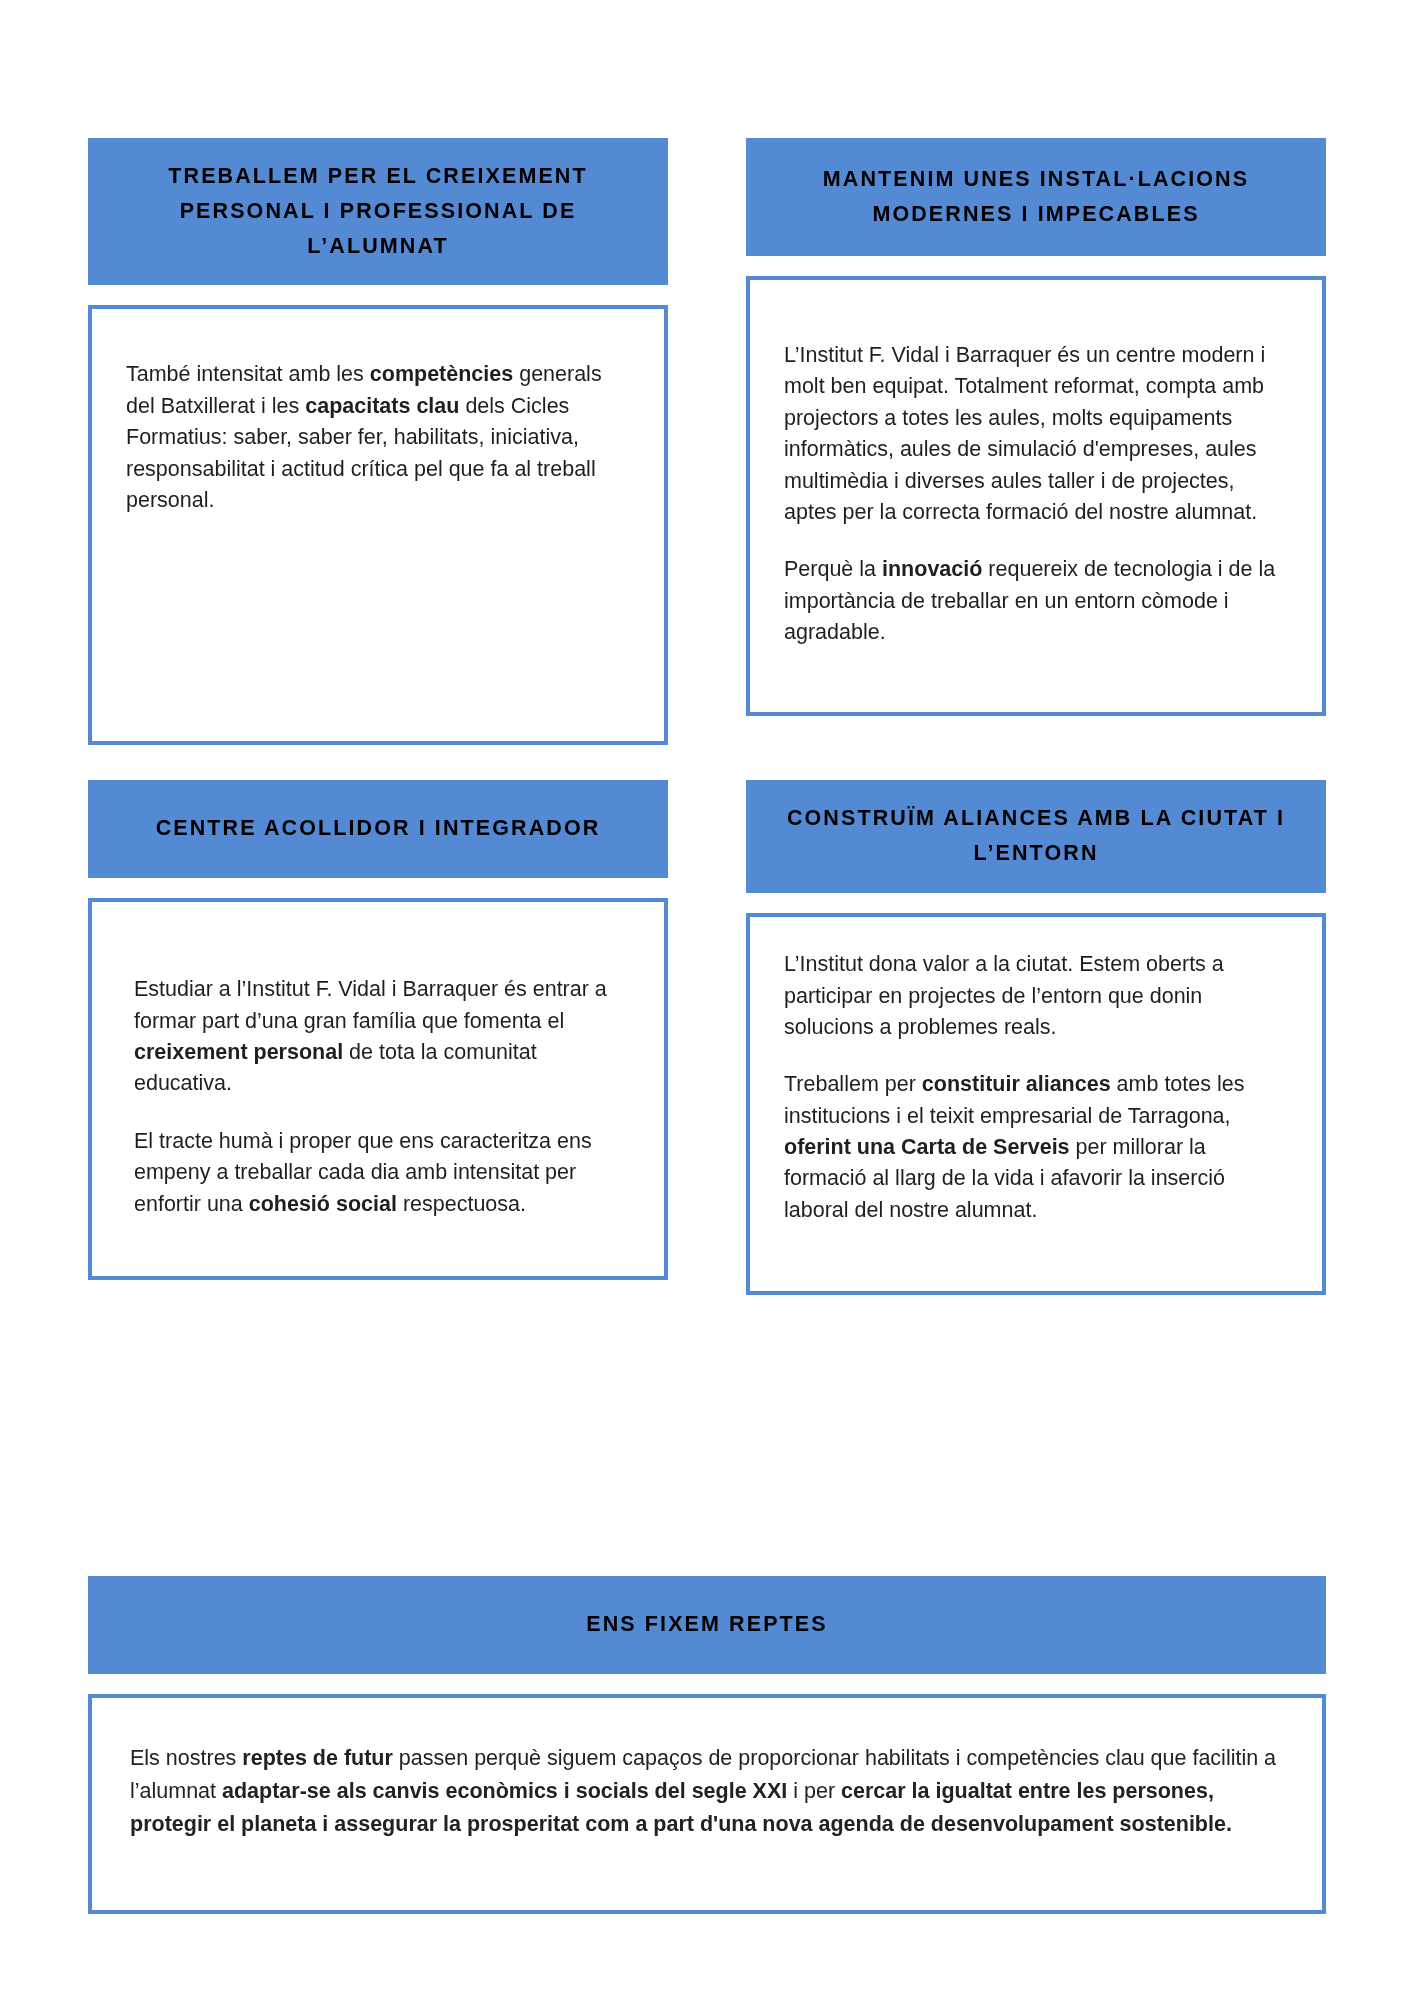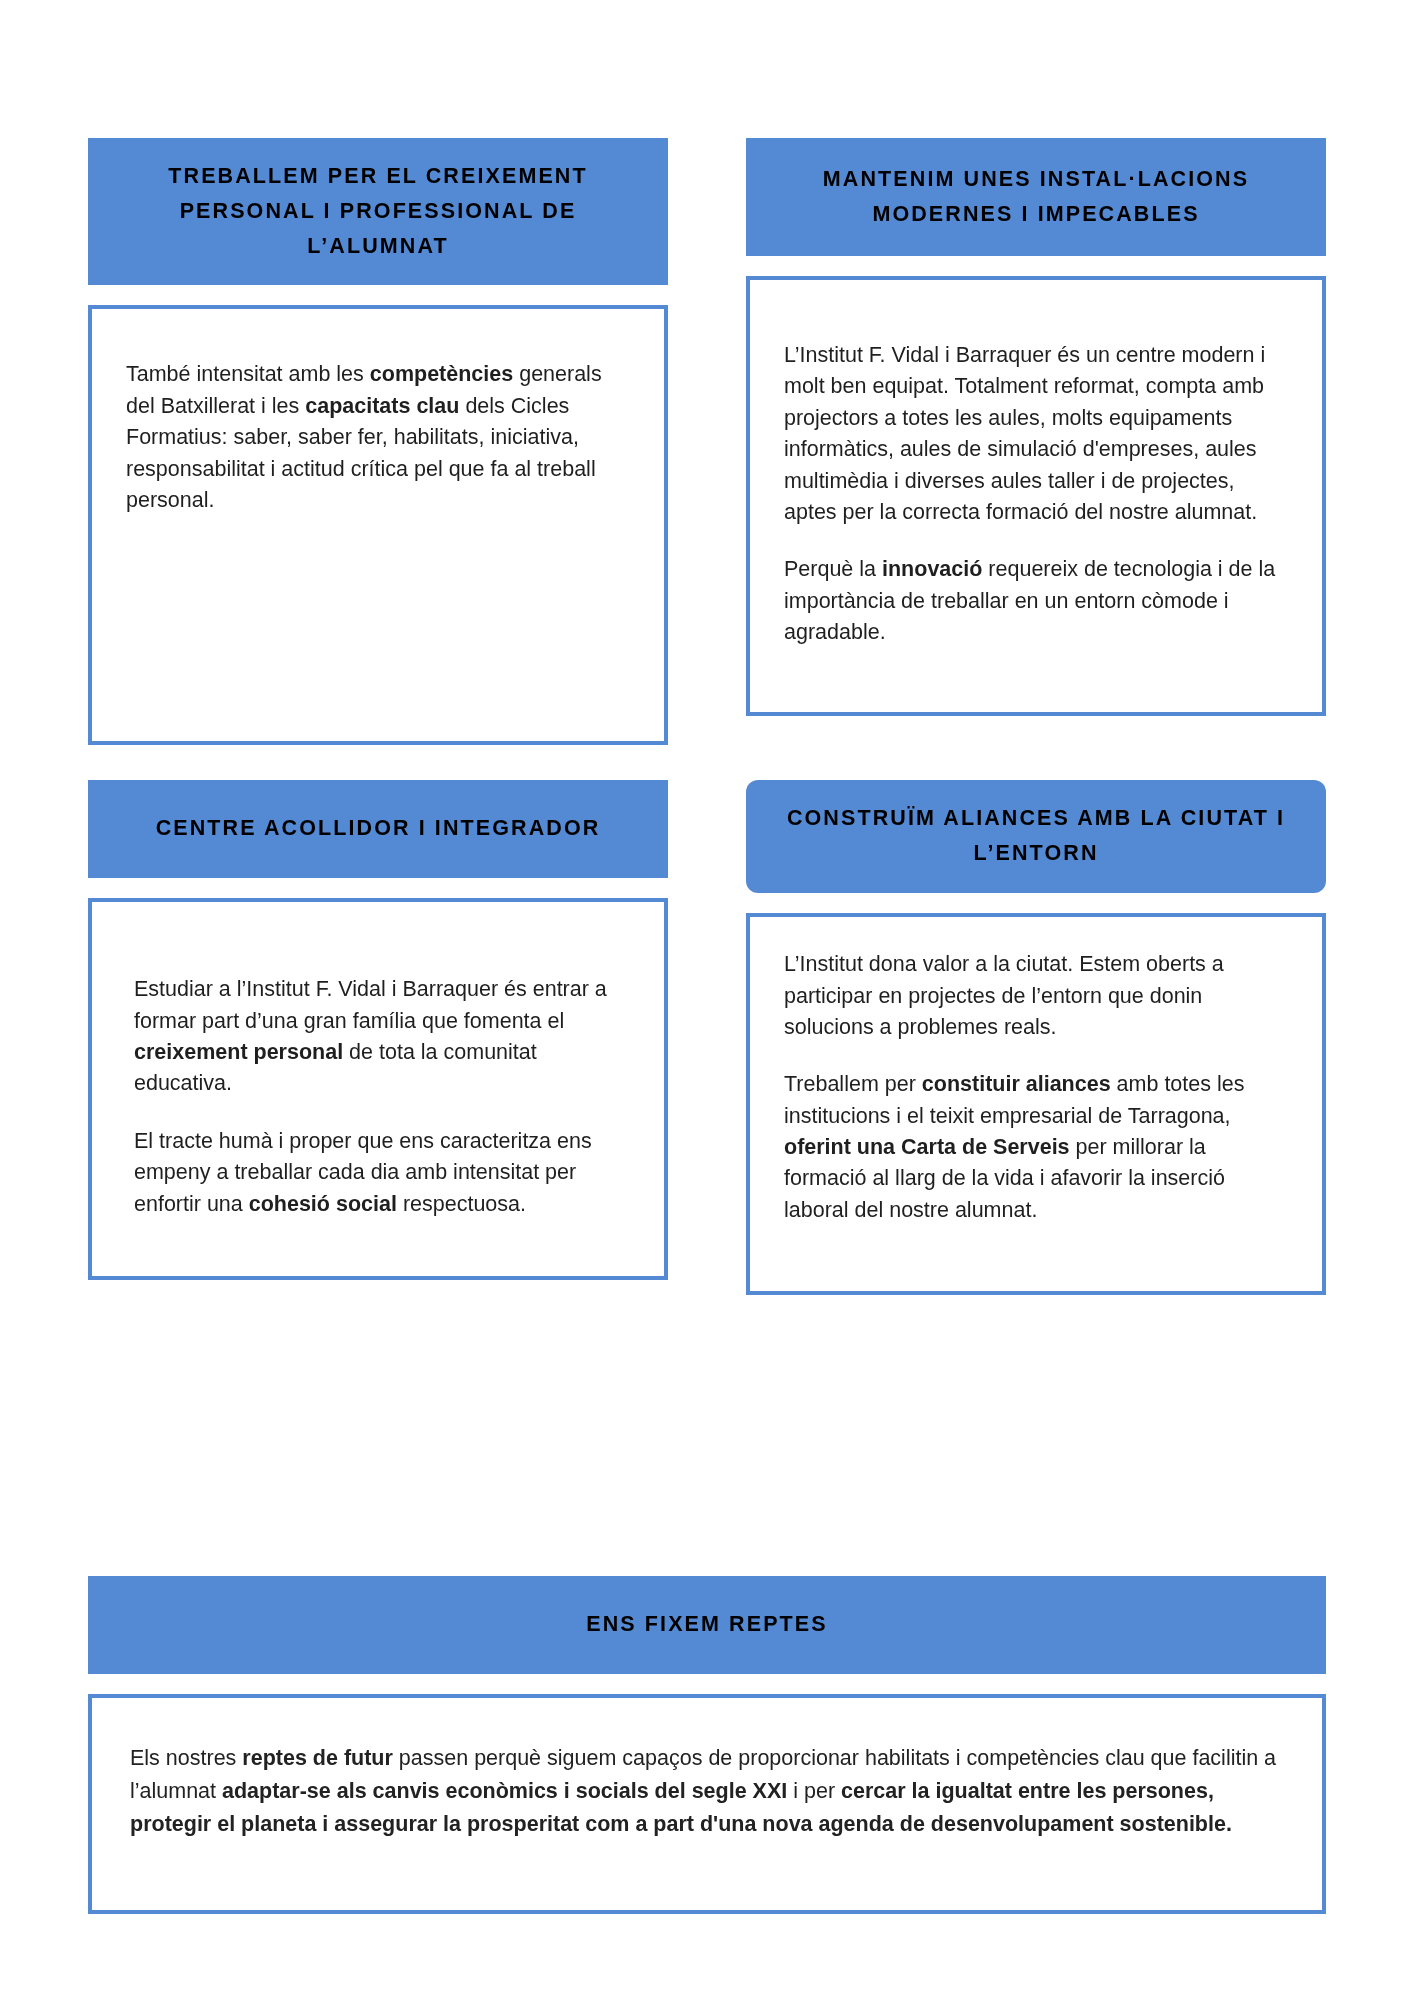--- a/index.html
+++ b/index.html
@@ -78,21 +78,21 @@
   
   .gap-rows { height: 35px; }
 
   
   .r1-left-banner  { min-height: 118px; display:flex; align-items:center; justify-content:center; }
   .r1-right-banner { min-height: 118px; display:flex; align-items:center; justify-content:center; }
   .r1-left-card    { min-height: 440px; }
   .r1-right-card   { min-height: 440px; }
 
   .r2-left-banner  { min-height: 82px; display:flex; align-items:center; justify-content:center;text-align:center; }
-  .r2-right-banner { min-height: 82px; display:flex; align-items:flex-end; justify-content:center;border-radius:12px; }
+  .r2-right-banner { min-height: 82px; display:flex; align-items:flex-end; justify-content:center; }
   .r2-left-card    { min-height: 382px; }
   .r2-right-card   { min-height: 382px; }
 
   .r1-left-card  { padding-top: 50px; }
   .r1-right-card { padding-top: 60px; }
   .r2-left-card  { padding-top: 72px; padding-left: 42px; }
   .r2-right-card { padding-top: 32px; }
 
   
   .full {

